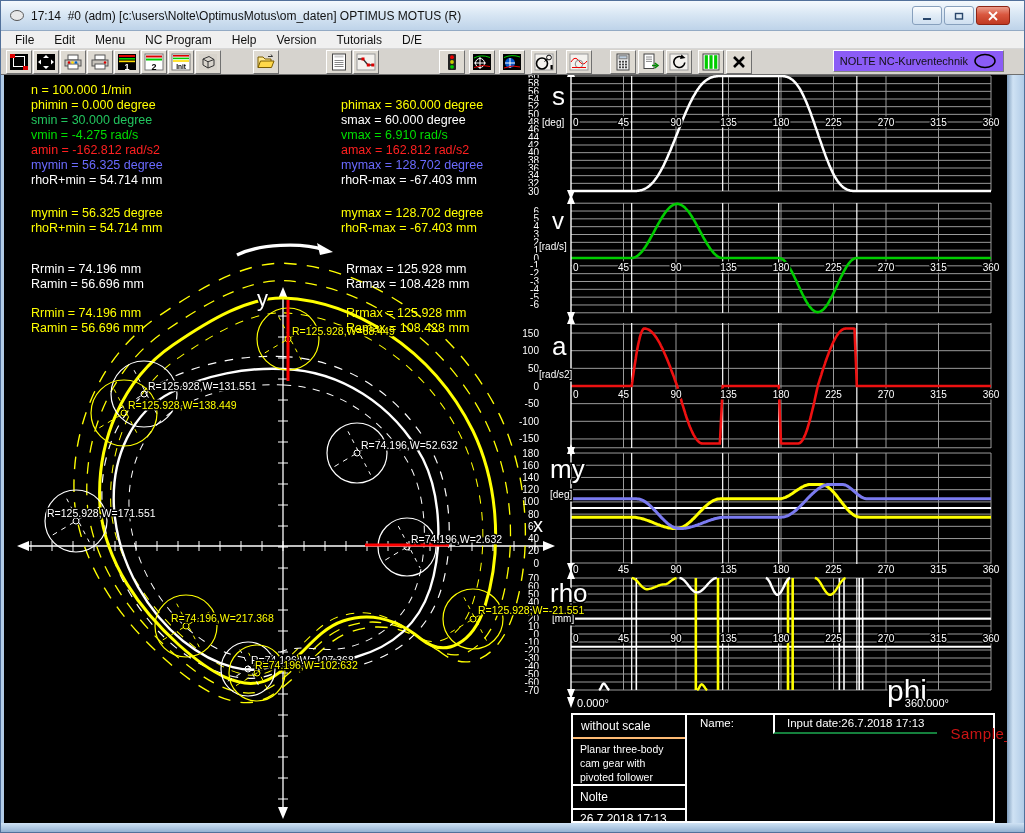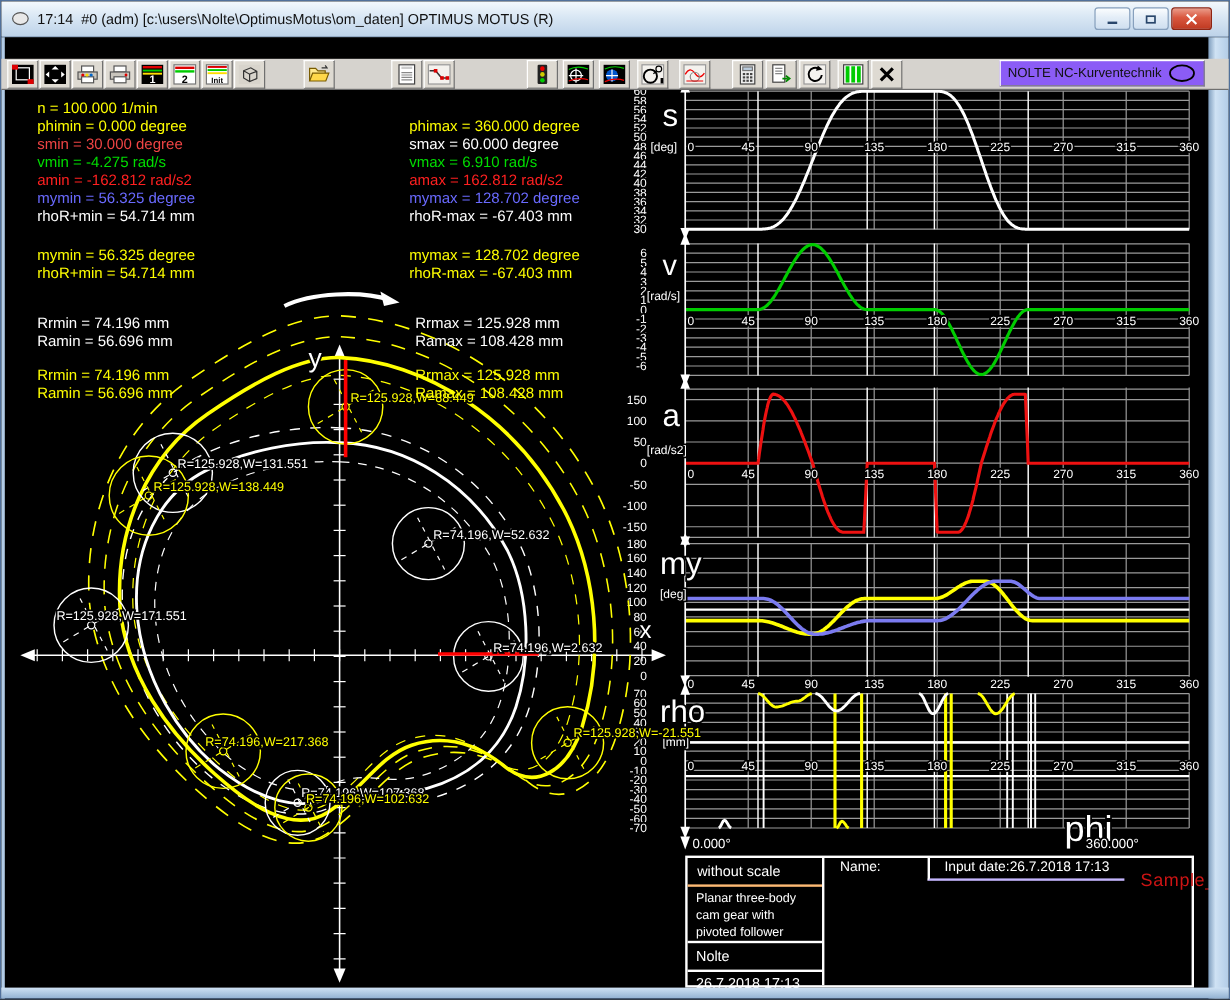--- a/index.html
+++ b/index.html
@@ -44,21 +44,21 @@
   #infobox{position:absolute;left:570px;top:712px;width:424px;height:110px;z-index:5;
     background:#000;border:2px solid #fff;display:flex;color:#fff;}
   .ib-left{width:114px;border-right:2px solid #fff;display:flex;flex-direction:column;}
   .ib-l1{height:24px;border-bottom:2px solid #fdba74;font-size:12px;line-height:23px;padding-left:8px;}
   .ib-l2{flex:1;border-bottom:2px solid #fff;font-size:10.5px;line-height:14px;padding:3px 0 0 7px;}
   .ib-l3{height:38px;border-bottom:2px solid #fff;font-size:12px;line-height:22px;padding-left:7px;}
   .ib-l4{height:19px;font-size:12px;line-height:18px;padding-left:7px;}
   .ib-right{flex:1;display:flex;flex-direction:row;}
   .ib-r1{height:19px;display:flex;}
   .ib-name{width:86px;font-size:11.5px;line-height:17px;padding-left:13px;}
-  .ib-inputdate{flex:1;border-left:2px solid #fff;border-bottom:2px solid #c4b5fd;
+  .ib-inputdate{flex:1;border-left:2px solid #fff;border-bottom:2px solid #15803d;
      display:flex;font-size:11.5px;line-height:16px;padding:0 12px;justify-content:space-between;}
   .ib-r2{flex:1;position:relative;}
   .ib-sample{position:absolute;left:14px;top:10px;color:#cc1414;font-size:15px;letter-spacing:0.5px;}
   .ib-r3{height:38px;border-top:2px solid #fff;}
   svg{font-family:"Liberation Sans",sans-serif;}
 </style>
 </head>
 <body>
 
 <div id="win">
@@ -82,20 +82,30 @@
           </svg>
       </button>
       <button class="wbtn close">
         <svg width="12" height="10">
             <path d="M2 1 L10 9 M10 1 L2 9" stroke="#fff" stroke-width="1.8"></path>
           </svg>
       </button>
     </div>
   </div>
 
+  <div id="menubar">
+      <div class="menu-item">File</div>
+      <div class="menu-item">Edit</div>
+      <div class="menu-item">Menu</div>
+      <div class="menu-item">NC Program</div>
+      <div class="menu-item">Help</div>
+      <div class="menu-item">Version</div>
+      <div class="menu-item">Tutorials</div>
+      <div class="menu-item">D/E</div>
+    </div>
 
   <div id="toolbar">
     <button class="tbtn" style="margin-left: 5px;">
         <svg width="20" height="18" viewBox="0 0 20 18">
           <rect x="1" y="1" width="18" height="16" fill="#000"></rect>
           <rect x="4.5" y="3.5" width="11" height="10" fill="none" stroke="#fff"></rect>
           <rect x="1" y="1" width="5" height="4" fill="#d00"></rect>
           <rect x="14" y="13" width="5" height="4" fill="#d00"></rect>
         </svg>
       </button>
@@ -682,21 +692,21 @@
       <text x="254" y="668" fill="#ffff00" font-size="10.5" text-anchor="start" stroke="#000" stroke-width="3" paint-order="stroke">R=74.196,W=102.632</text>
       <text x="170" y="621" fill="#ffff00" font-size="10.5" text-anchor="start" stroke="#000" stroke-width="3" paint-order="stroke">R=74.196,W=217.368</text>
       <text x="477" y="613" fill="#ffff00" font-size="10.5" text-anchor="start" stroke="#000" stroke-width="3" paint-order="stroke">R=125.928,W=-21.551</text>
       <text x="256" y="305" fill="#fff" font-size="22" text-anchor="start" stroke="#000" stroke-width="3" paint-order="stroke">y</text>
       <text x="532" y="531" fill="#fff" font-size="20" text-anchor="start" stroke="#000" stroke-width="3" paint-order="stroke">x</text>
     </svg>
 
   <div id="params">
       <div class="pline" style="left: 30px; top: 82px; color: rgb(255, 255, 0);">n = 100.000 1/min</div>
       <div class="pline" style="left: 30px; top: 97px; color: rgb(255, 255, 0);">phimin = 0.000 degree</div>
-      <div class="pline" style="left: 30px; top: 112px; color: #ef4444;">smin = 30.000 degree</div>
+      <div class="pline" style="left: 30px; top: 112px; color: #22c55e;">smin = 30.000 degree</div>
       <div class="pline" style="left: 30px; top: 127px; color: rgb(0, 221, 0);">vmin = -4.275 rad/s</div>
       <div class="pline" style="left: 30px; top: 142px; color: rgb(255, 32, 32);">amin = -162.812 rad/s2</div>
       <div class="pline" style="left: 30px; top: 157px; color: rgb(106, 106, 255);">mymin = 56.325 degree</div>
       <div class="pline" style="left: 30px; top: 172px; color: rgb(255, 255, 255);">rhoR+min = 54.714 mm</div>
       <div class="pline" style="left: 340px; top: 97px; color: rgb(255, 255, 0);">phimax = 360.000 degree</div>
       <div class="pline" style="left: 340px; top: 112px; color: rgb(255, 255, 255);">smax = 60.000 degree</div>
       <div class="pline" style="left: 340px; top: 127px; color: rgb(0, 221, 0);">vmax = 6.910 rad/s</div>
       <div class="pline" style="left: 340px; top: 142px; color: rgb(255, 32, 32);">amax = 162.812 rad/s2</div>
       <div class="pline" style="left: 340px; top: 157px; color: rgb(106, 106, 255);">mymax = 128.702 degree</div>
       <div class="pline" style="left: 340px; top: 172px; color: rgb(255, 255, 255);">rhoR-max = -67.403 mm</div>

